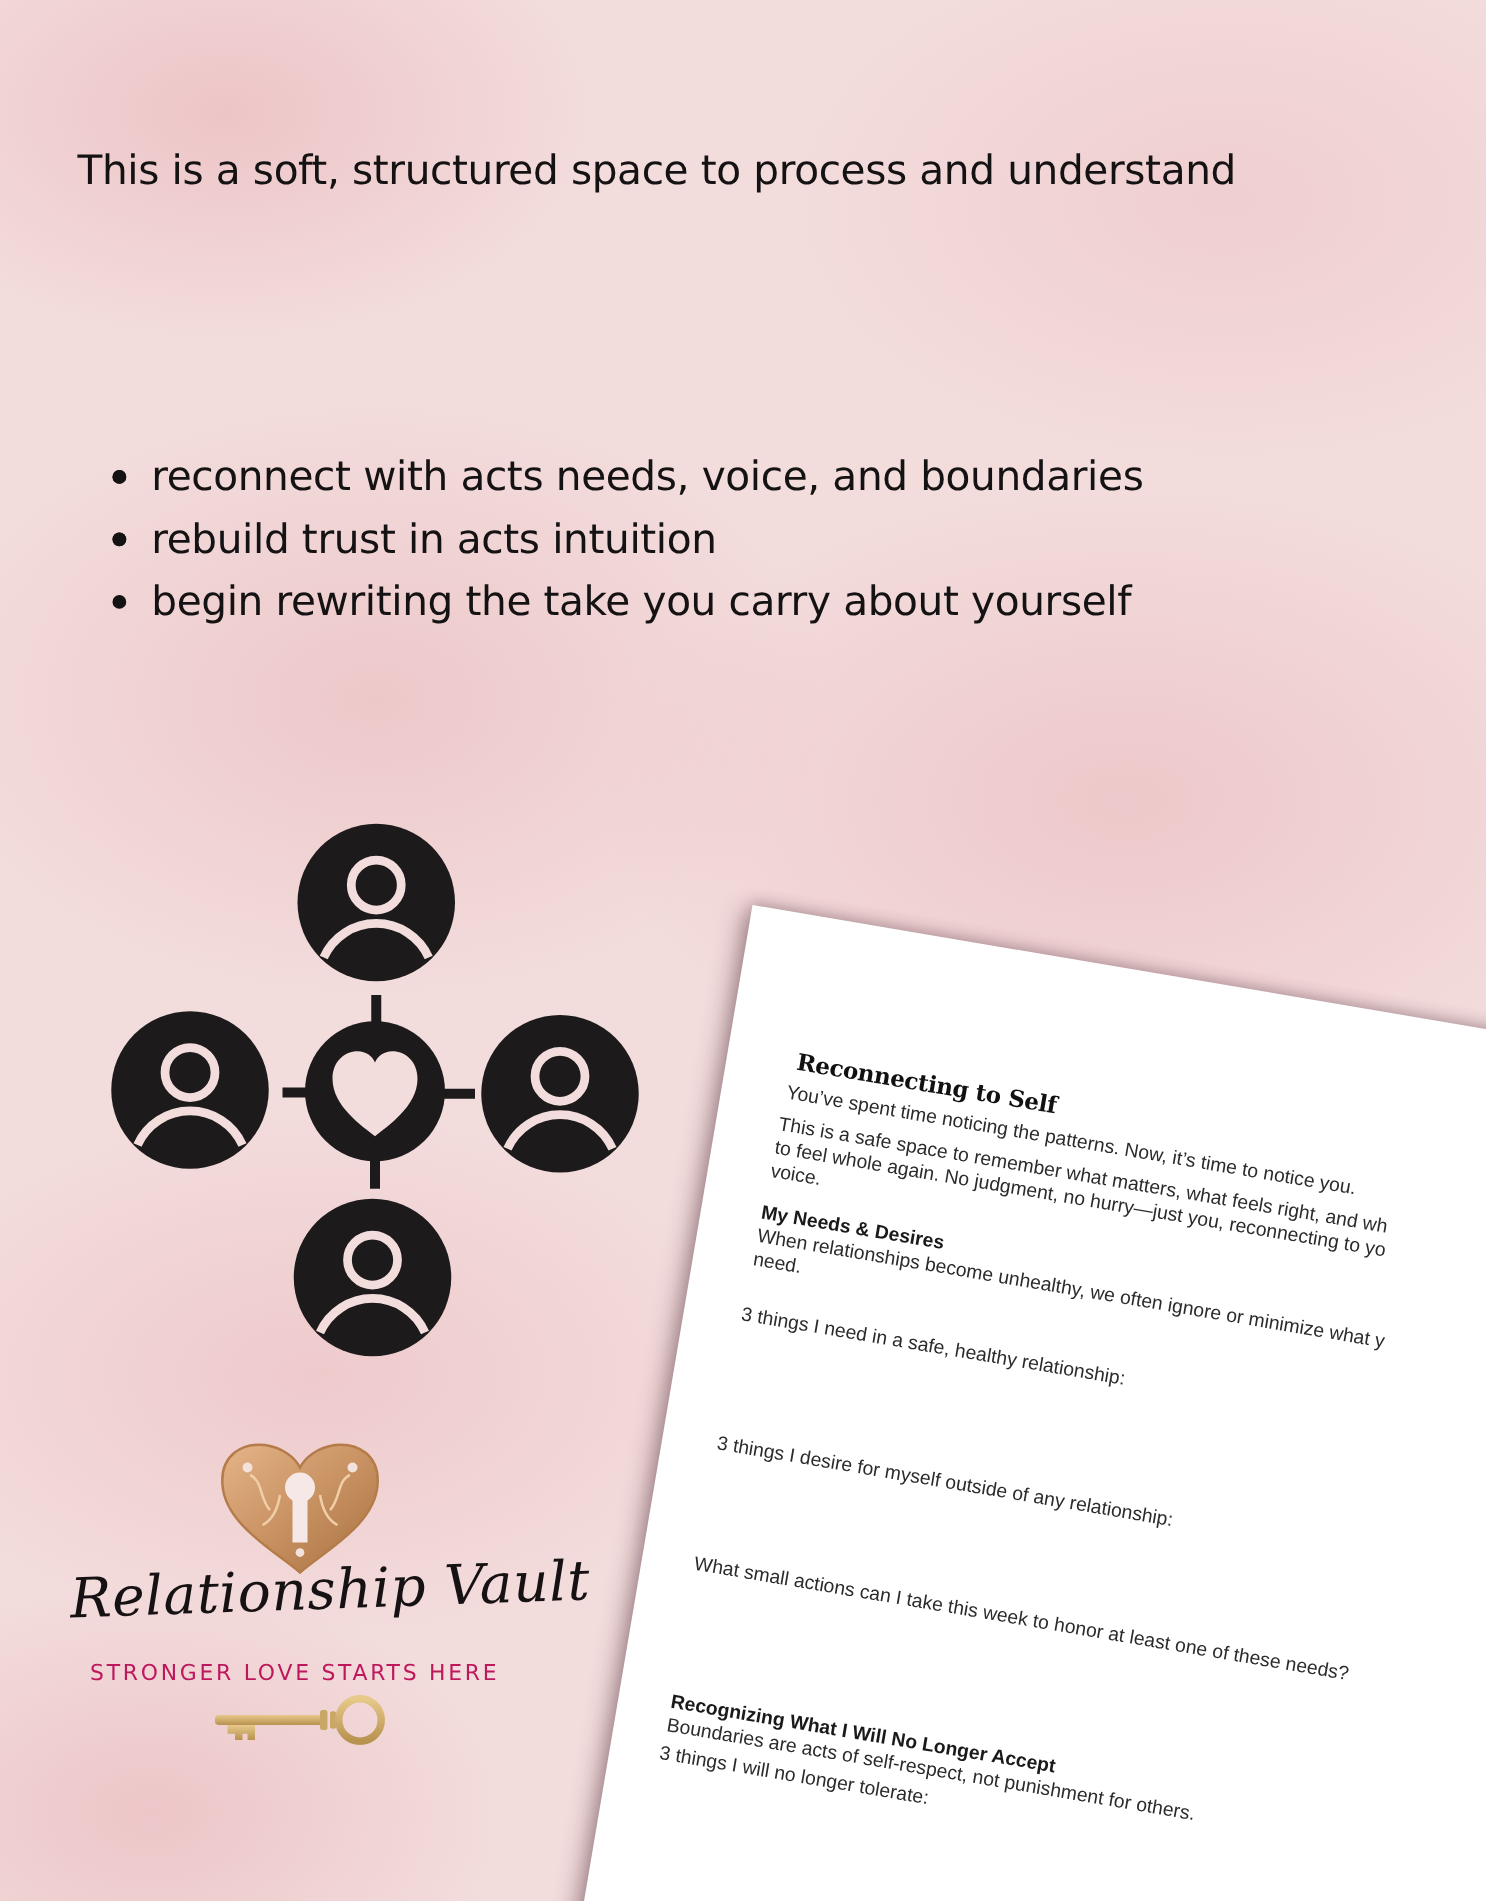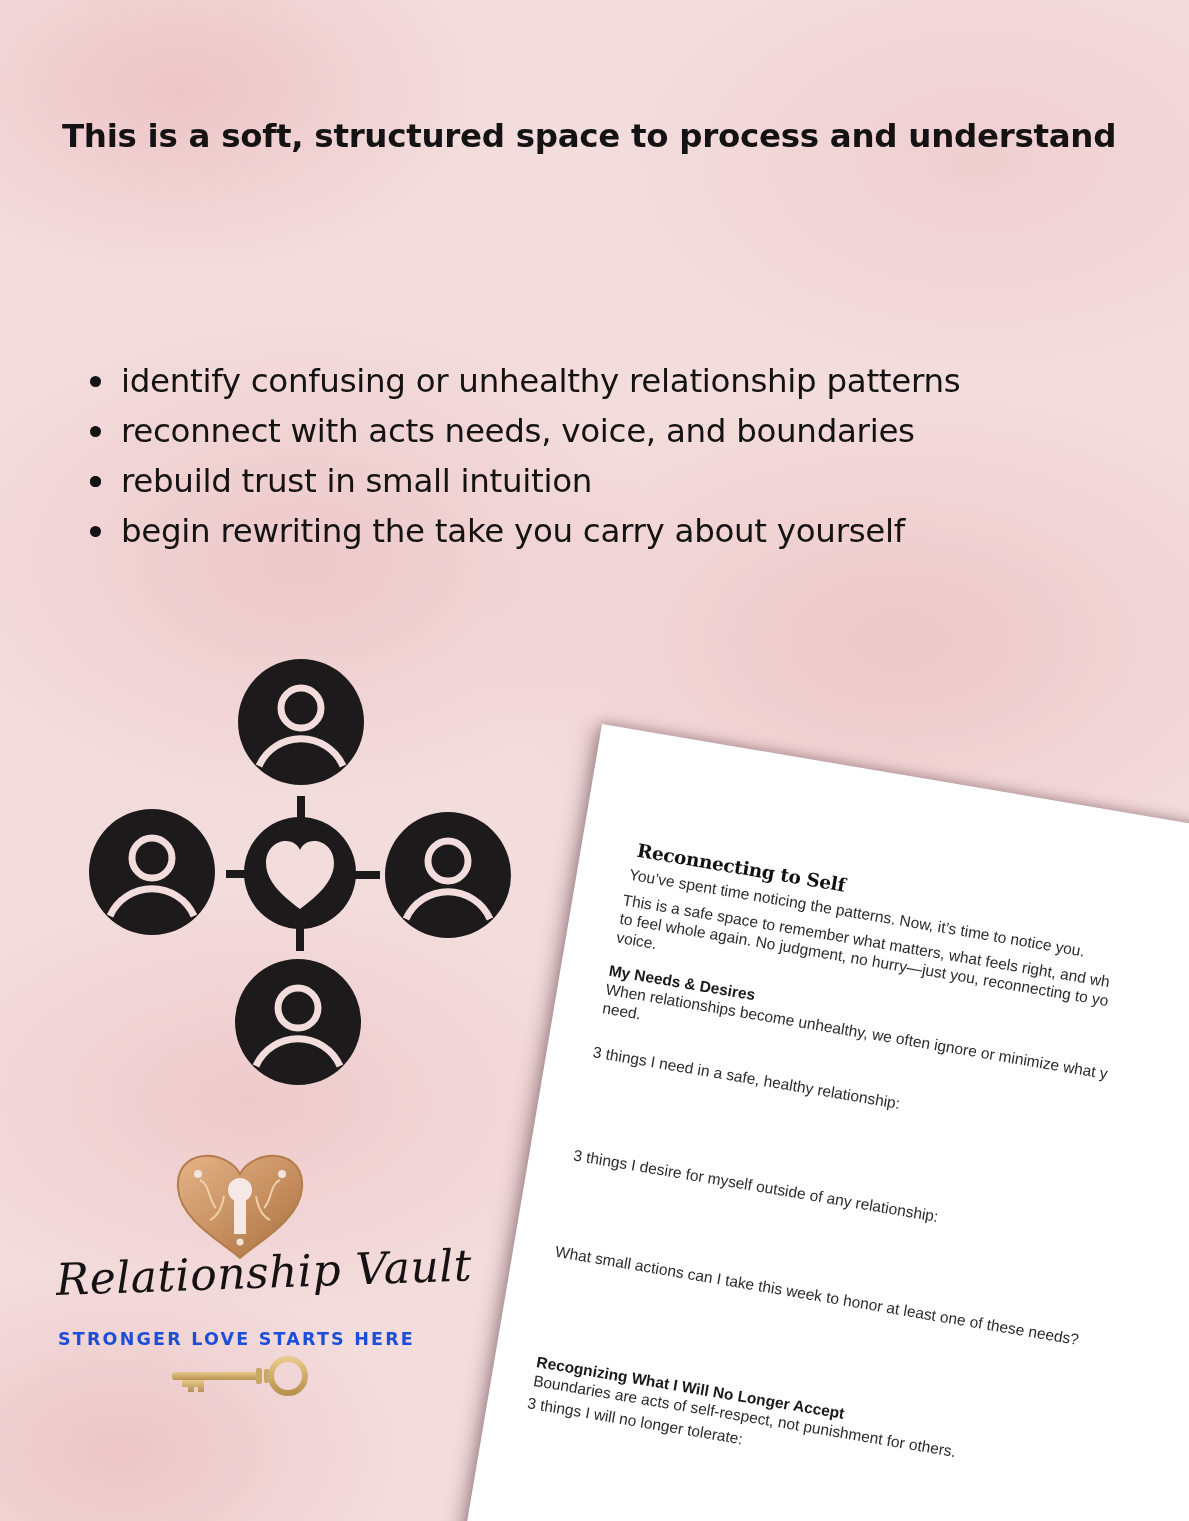--- a/index.html
+++ b/index.html
@@ -12,21 +12,21 @@
         radial-gradient(ellipse 600px 360px at 900px 640px, rgba(232,180,184,0.5), rgba(232,180,184,0) 70%),
         radial-gradient(ellipse 500px 300px at 250px 1100px, rgba(234,184,188,0.5), rgba(234,184,188,0) 70%),
         radial-gradient(ellipse 400px 260px at 120px 1450px, rgba(230,176,180,0.5), rgba(230,176,180,0) 70%),
         #f3dcdc;
       font-family: "DejaVu Sans", sans-serif;
       color: #141212;
     }
     .intro {
       position: absolute; left: 62px; top: 112px; width: 1100px;
       font-size: 32.5px; line-height: 49px; letter-spacing: -0.3px;
-      font-family: "DejaVu Sans", sans-serif; font-weight: bold;
+      font-family: "DejaVu Sans", sans-serif; font-weight: normal;
     }
     .intro p { margin: 0; }
     .intro .gap { height: 49px; }
     .bullets {
       position: absolute; left: 62px; top: 356px; margin: 0; padding: 0; list-style: none;
       font-size: 32.5px; line-height: 50px; letter-spacing: -0.3px;
     }
     .bullets li { position: relative; padding-left: 59px; white-space: nowrap; }
     .bullets li .dot {
       position: absolute; left: 28px; top: 20px; width: 11px; height: 11px;
@@ -34,23 +34,23 @@
     }
     .cluster { position: absolute; left: 84px; top: 655px; width: 440px; height: 440px; }
     .logo { position: absolute; left: 50px; top: 1150px; width: 400px; height: 270px; }
     .logo-script {
       position: absolute; left: 6px; top: 104px; width: 380px;
       font-family: "DejaVu Serif", serif; font-style: italic;
       font-size: 44px; color: #161214; letter-spacing: 0.5px; white-space: nowrap;
       transform: rotate(-2deg); transform-origin: left center;
     }
     .logo-tagline {
-      position: absolute; left: 8px; top: 179px;
+      position: absolute; left: 22px; top: 179px;
       font-family: "DejaVu Sans", sans-serif; font-size: 17.5px; letter-spacing: 2.2px;
-      color: #1d4ed8; white-space: nowrap; font-weight: bold;
+      color: #be185d; white-space: nowrap;
     }
     .paper-wrap { position: absolute; left: 0; top: 0; width: 1189px; height: 1521px; overflow: hidden; pointer-events: none; }
     .paper {
       position: absolute; left: 602px; top: 724px; width: 900px; height: 1100px;
       background: #ffffff;
       transform: rotate(9.6deg); transform-origin: 0 0;
       box-shadow: -6px 4px 18px rgba(90,60,70,0.45), 0 -3px 10px rgba(90,60,70,0.25);
       font-family: "Liberation Sans", sans-serif; color: #2b2b2b;
       pointer-events: auto;
     }
@@ -64,24 +64,24 @@
   </style>
 </head>
 <body>
 
 <div class="intro">
   <p>This is a soft, structured space to process and understand</p>
   <div class="gap"></div>
 </div>
 
 <ul class="bullets">
-  <li><span class="dot"></span><span>identify confusing or unhealthy relationship patterns</span></li>
+  <li><span class="dot"></span></li>
   <li><span class="dot"></span><span>reconnect with acts needs, voice, and boundaries</span></li>
   <li><span class="dot"></span></li>
-  <li><span class="dot"></span><span>rebuild trust in small intuition</span></li>
+  <li><span class="dot"></span><span>rebuild trust in acts intuition</span></li>
   <li><span class="dot"></span><span>begin rewriting the take you carry about yourself</span></li>
 </ul>
 
 <div class="cluster">
   <svg width="440" height="440" viewBox="0 0 440 440" xmlns="http://www.w3.org/2000/svg">
     <defs>
       <g id="person">
         <circle cx="0" cy="0" r="63" fill="#1c1a1b"></circle>
         <circle cx="0" cy="-14" r="20" fill="none" stroke="#f3dcdc" stroke-width="7"></circle>
         <path d="M -42 44 A 46 46 0 0 1 42 44" fill="none" stroke="#f3dcdc" stroke-width="7"></path>

